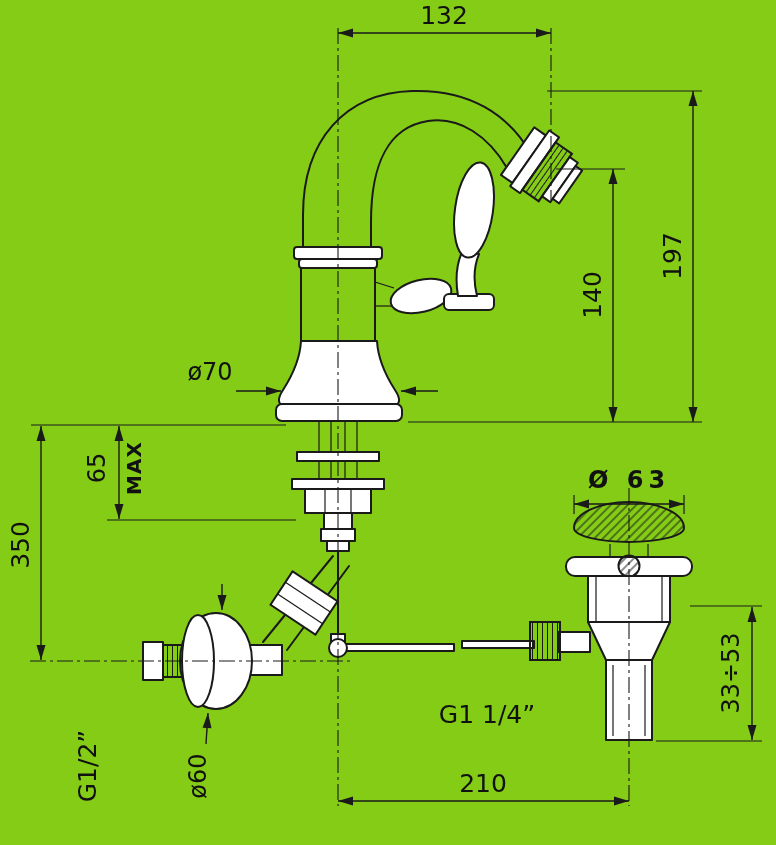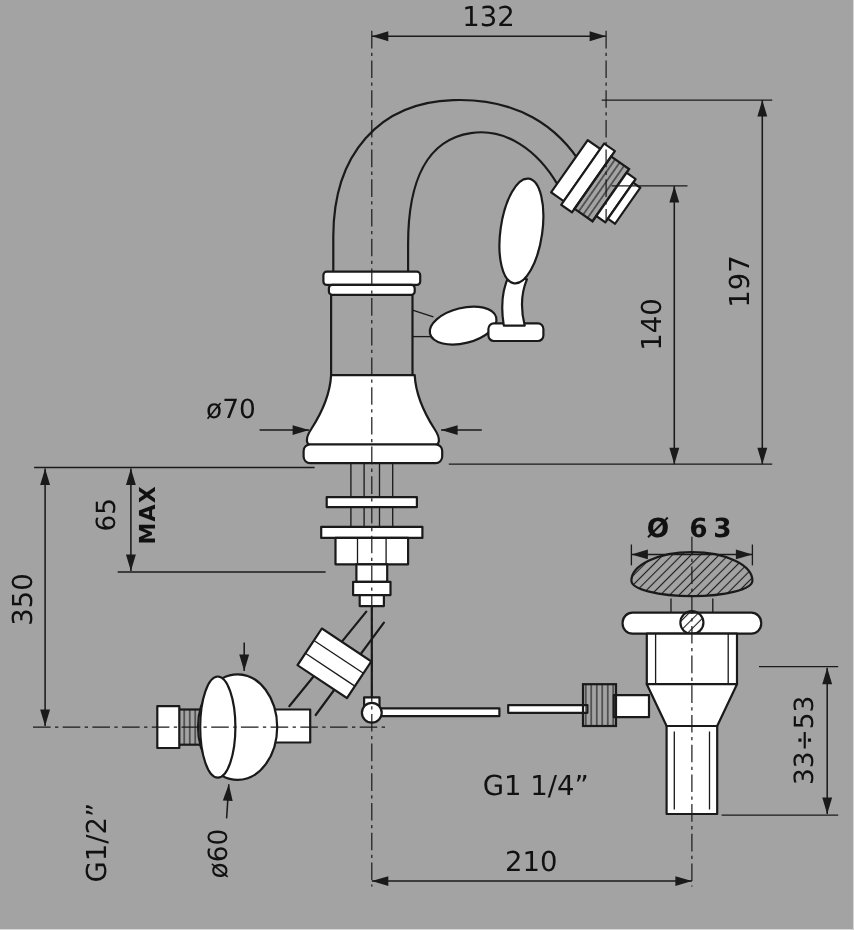--- a/index.html
+++ b/index.html
@@ -1,16 +1,16 @@
 <!DOCTYPE html>
 <html><head>
 <meta charset="utf-8">
 <style>
   html,body{margin:0;padding:0;background:#ffffff;}
-  .canvas{position:relative;width:776px;height:845px;background:#a3a3a3;overflow:hidden;
+  .canvas{position:relative;width:776px;height:845px;background:#84cc16;overflow:hidden;
           font-family:"DejaVu Sans","Liberation Sans",sans-serif;}
   svg{display:block;}
   .outline{fill:none;stroke:#1a1a1a;stroke-width:2;stroke-linejoin:round;stroke-linecap:round;}
   .outline-f{fill:#ffffff;stroke:#1a1a1a;stroke-width:2;stroke-linejoin:round;}
   .thin{fill:none;stroke:#1a1a1a;stroke-width:1.2;}
   .dim{fill:none;stroke:#1a1a1a;stroke-width:1.4;}
   .cl{fill:none;stroke:#1a1a1a;stroke-width:1.1;stroke-dasharray:16 4 3 4;}
   .hatchd{fill:url(#dhatch);stroke:#1a1a1a;stroke-width:2;}
   .hatchv{fill:url(#vhatch);stroke:#1a1a1a;stroke-width:2;}
   text.dim-label{font-family:"DejaVu Sans","Liberation Sans",sans-serif;font-size:25px;fill:#111111;}

